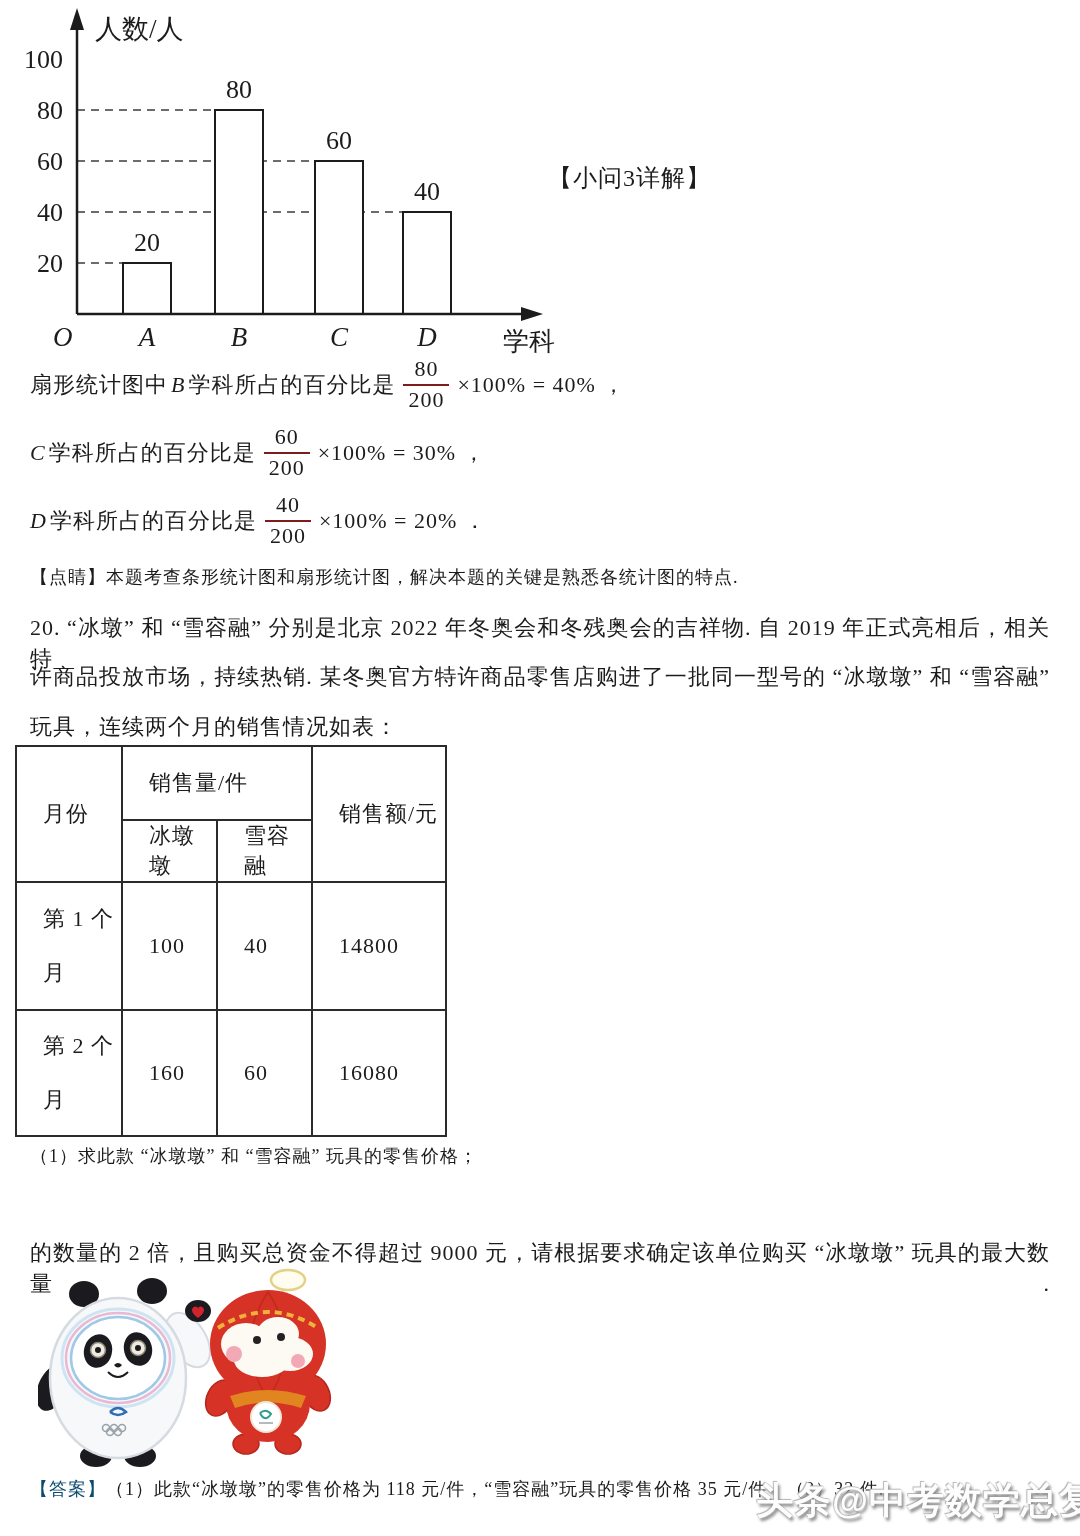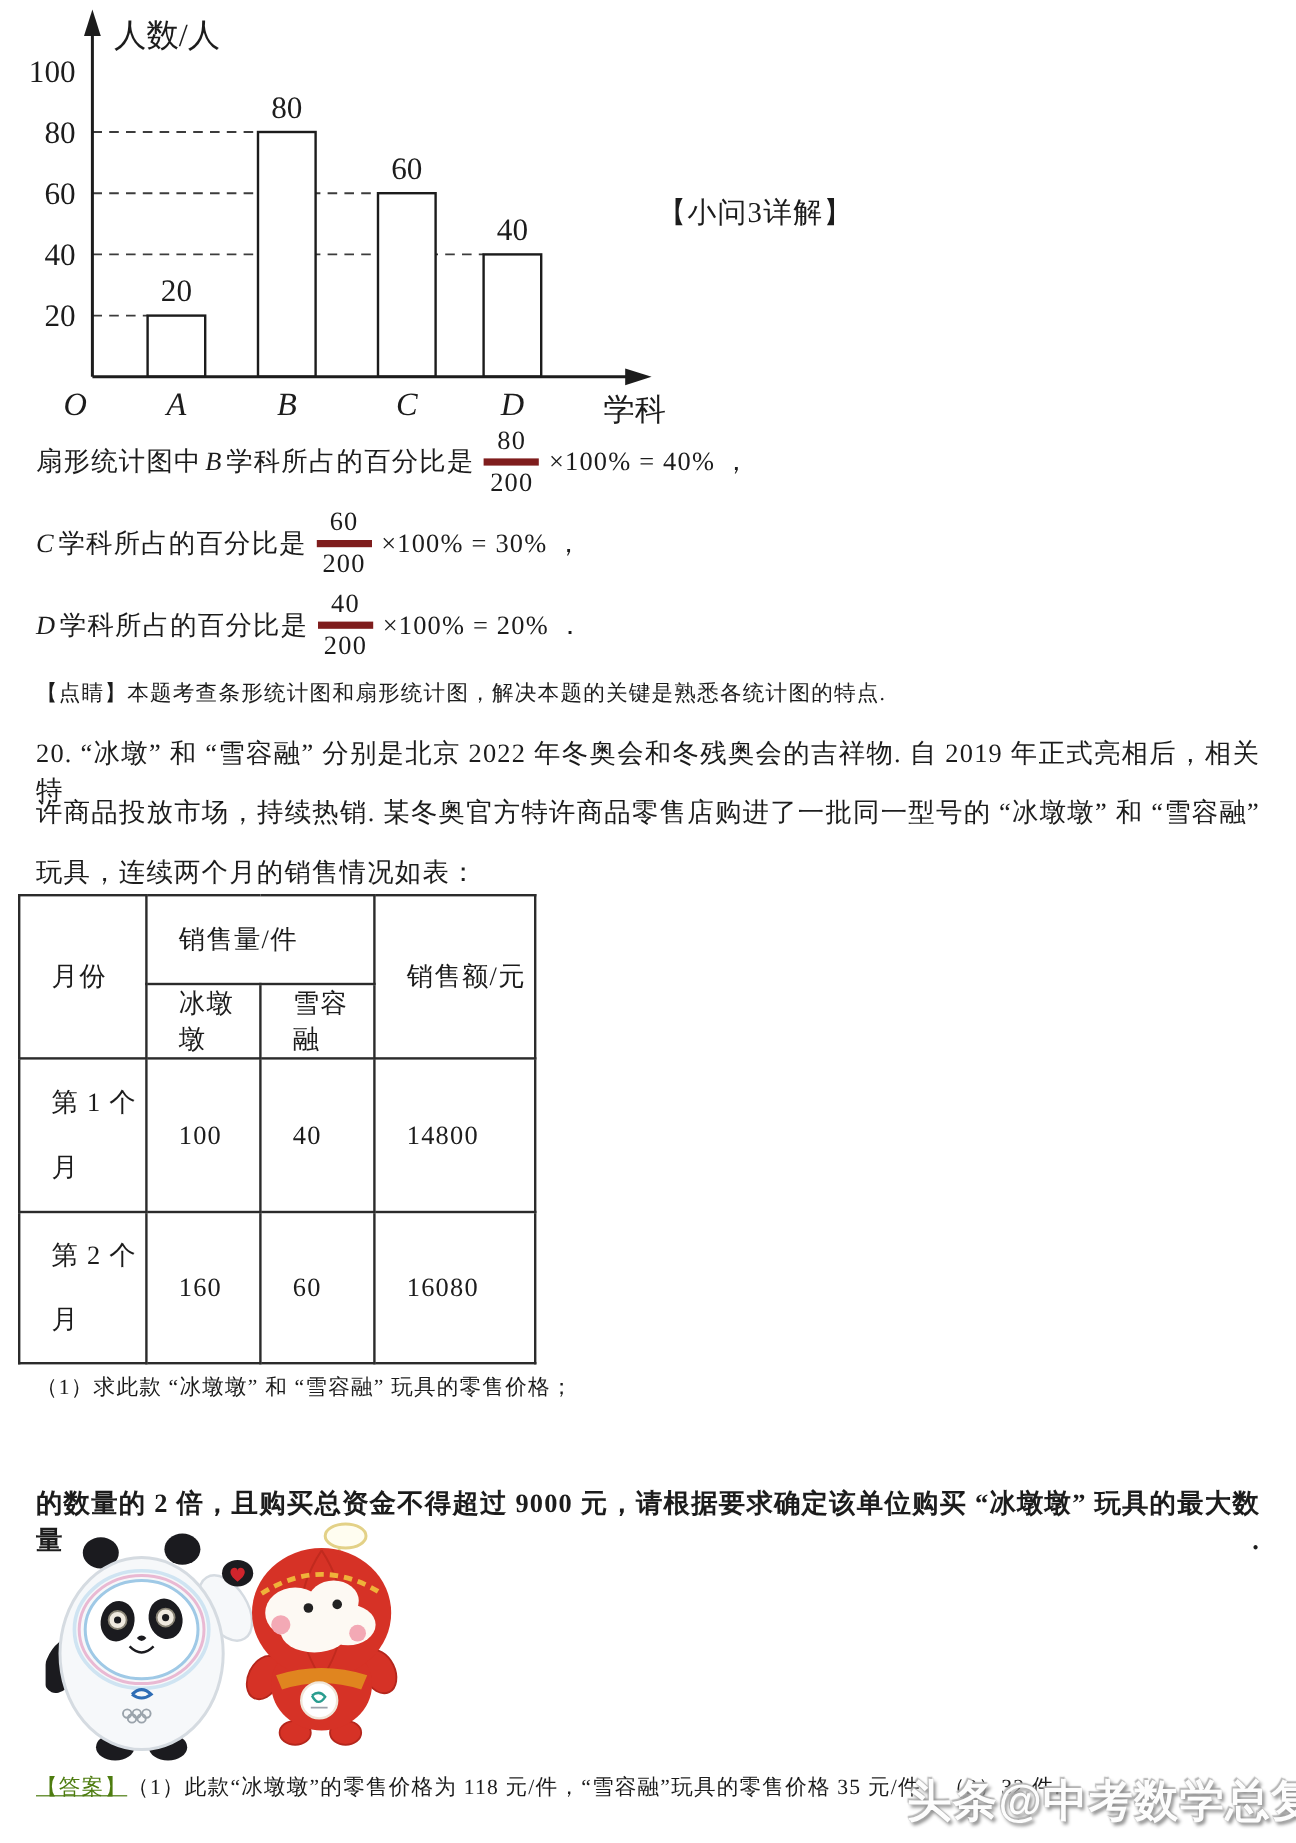--- a/index.html
+++ b/index.html
@@ -10,21 +10,21 @@
     color:#1c1c1c;
   }
   .abs{position:absolute;}
   .line{font-size:18px;letter-spacing:1px;line-height:1.4;white-space:nowrap;}
   .wrapline{font-size:22px;letter-spacing:1px;line-height:1.4;}
   .just{text-align:justify;text-align-last:justify;white-space:normal;}
   .var{font-style:italic;padding:0 3px;}
   .eq-line{display:flex;align-items:center;height:66px;font-size:22px;letter-spacing:1px;justify-content:center;}
   .frac{display:inline-block;vertical-align:middle;text-align:center;line-height:1.12;margin:0 8px;}
   .frac .num{display:block;padding:0 5px 2px;}
-  .frac .den{display:block;border-top:6px solid #7f1d1d;padding:2px 5px 0;}
+  .frac .den{display:block;border-top:2px solid #7f1d1d;padding:2px 5px 0;}
   
   table.sales{border-collapse:collapse;font-size:22px;table-layout:fixed;}
   table.sales td{border:2.5px solid #2b2b2b;vertical-align:middle;padding:0 0 0 26px;letter-spacing:1px;}
   td.month-h{padding-left:18px;}
   td.month-c{padding-left:18px;white-space:pre-line;line-height:2.45;margin-top:28px;}
   
   #watermark{
     font-family:"Liberation Sans","DejaVu Sans",sans-serif;
     font-size:37px;font-weight:700;letter-spacing:1px;
     color:#fdfdfd;white-space:nowrap;
@@ -133,21 +133,21 @@
       <td class="month-c">第 2 个
 月</td>
       <td>160</td>
       <td>60</td>
       <td>16080</td>
     </tr>
   </tbody>
     </table>
 
   <div class="abs line" style="left:30px;top:1144px;">（1）求此款 “冰墩墩” 和 “雪容融” 玩具的零售价格；</div>
-  <div class="abs wrapline just" style="left:30px;top:1238px;width:1020px;font-weight:bold;">的数量的 2 倍，且购买总资金不得超过 9000 元，请根据要求确定该单位购买 “冰墩墩” 玩具的最大数量.</div>
+  <div class="abs wrapline just" style="left:30px;top:1238px;width:1020px;">的数量的 2 倍，且购买总资金不得超过 9000 元，请根据要求确定该单位购买 “冰墩墩” 玩具的最大数量.</div>
 
   <svg class="abs" style="left:38px;top:1266px;" width="322" height="206" viewBox="0 0 322 206">
 
     <g>
       <ellipse cx="46" cy="28" rx="15" ry="13" fill="#1b1b1f"></ellipse>
       <ellipse cx="114" cy="25" rx="15" ry="13" fill="#1b1b1f"></ellipse>
       <ellipse cx="14" cy="122" rx="14" ry="24" fill="#1b1b1f" transform="rotate(22 14 122)"></ellipse>
       <ellipse cx="58" cy="190" rx="16" ry="11" fill="#1b1b1f"></ellipse>
       <ellipse cx="102" cy="190" rx="16" ry="11" fill="#1b1b1f"></ellipse>
       <ellipse cx="150" cy="74" rx="18" ry="30" fill="#f6f8fa" stroke="#d5dbe1" stroke-width="2" transform="rotate(-32 150 74)"></ellipse>
@@ -198,18 +198,18 @@
       <circle cx="219" cy="74" r="4" fill="#222222"></circle>
       <circle cx="243" cy="71" r="4" fill="#222222"></circle>
       <path d="M 192,130 Q 230,118 268,130 L 263,142 Q 230,131 197,142 Z" fill="#e0851f"></path>
       <circle cx="228" cy="151" r="15" fill="#ffffff" stroke="#f0e6d8" stroke-width="2"></circle>
       <path d="M 222,147 q 6,-5 11,1 q -6,9 -11,-1" fill="none" stroke="#2a9d8f" stroke-width="2"></path>
       <path d="M 221,157 h 14" stroke="#9aa3ab" stroke-width="1.5"></path>
     </g>
   </svg>
 
   <div class="abs line" style="left:30px;top:1477px;">
-    <span id="answer-label" style="color: #4d7c0f; text-decoration: underline;">【答案】</span><span>（1）此款“冰墩墩”的零售价格为 118 元/件，“雪容融”玩具的零售价格 35 元/件，（2）32 件.</span>
+    <span id="answer-label" style="color: #0c4a6e;">【答案】</span><span>（1）此款“冰墩墩”的零售价格为 118 元/件，“雪容融”玩具的零售价格 35 元/件，（2）32 件.</span>
   </div>
 
   <div id="watermark" class="abs" style="left:756px;top:1476px;">头条@中考数学总复习</div>
 
 </div>
 
 </body></html>

